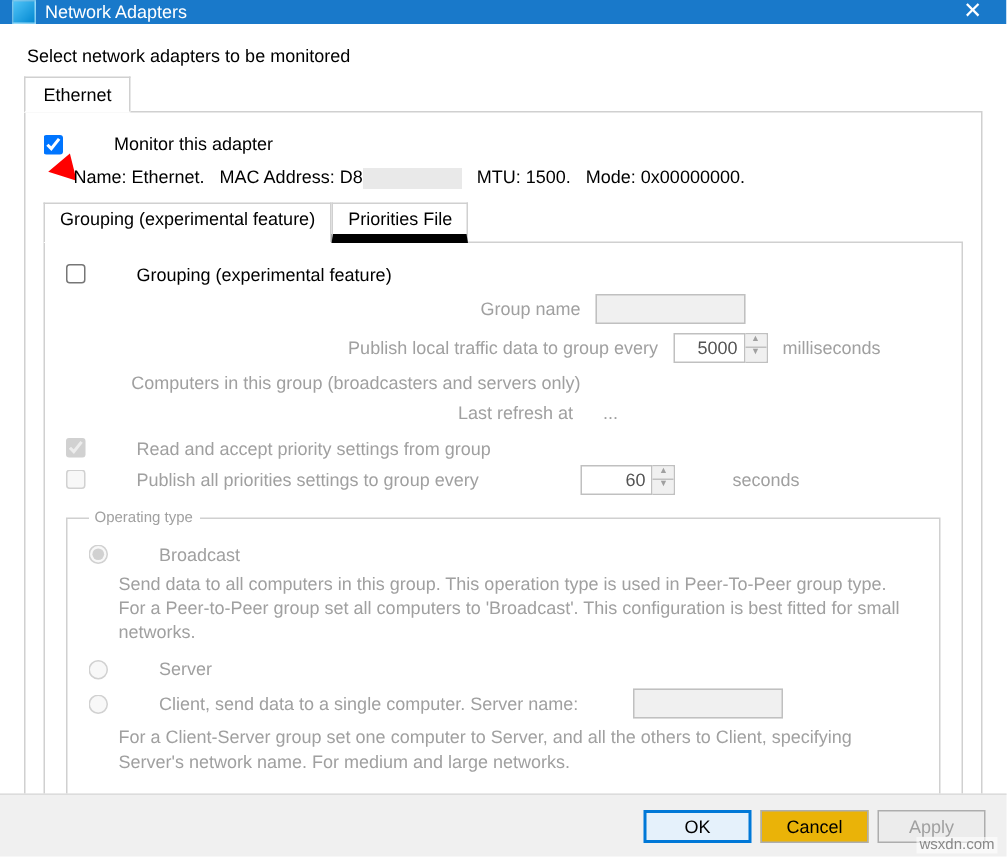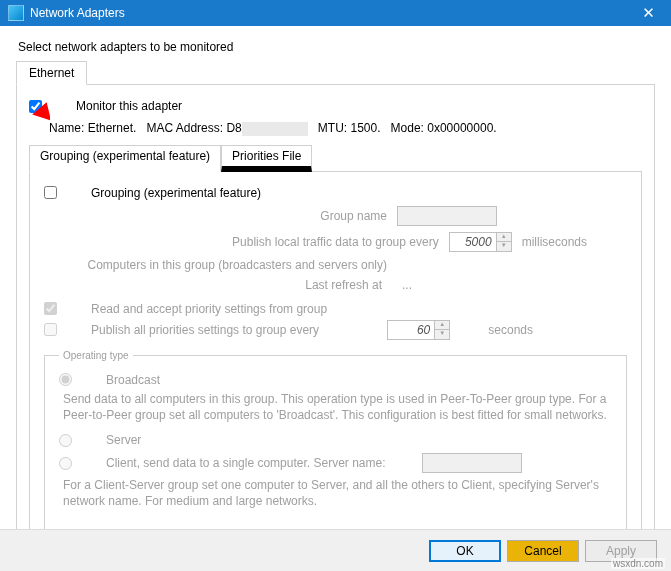--- a/index.html
+++ b/index.html
@@ -1,17 +1,17 @@
 <!DOCTYPE html>
 <html><head>
   <meta charset="utf-8">
   <style>
     * { box-sizing: border-box; margin: 0; padding: 0; font-family: 'Segoe UI', Tahoma, sans-serif; font-size: 12px; }
     body { width: 671px; height: 571px; background: #fff; overflow: hidden; }
-    .titlebar { background: #1979ca; color: #fff; height: 26px; display: flex; align-items: center; padding-left: 8px; }
+    .titlebar { background: #1979ca; color: #fff; height: 16px; display: flex; align-items: center; padding-left: 8px; }
     .titlebar-icon { width: 16px; height: 16px; margin-right: 6px; display: inline-block; background: linear-gradient(135deg,#4fc3f7,#0288d1); border:1px solid rgba(255,255,255,.4); }
     .titlebar-text { flex: 1; font-size: 12px; }
     .close-btn { width: 45px; height: 30px; color: #fff; text-align: center; line-height: 30px; font-size: 15px; font-family: Arial; }
     .content { padding: 10px 16px; color: #000; }
     .instruction { margin: 4px 0 6px 2px; }
     .outer-tabs { position: relative; }
     .tab-strip { display: flex; position: relative; z-index: 2; }
     .tab { border: 1px solid #d0d0d0; background: #fff; padding: 4px 12px; position: relative; top: 1px; border-bottom: 1px solid #fff; }
     .tab-active { border-bottom: 1px solid #fff; }
     .tab-body { border: 1px solid #d0d0d0; padding: 10px 12px; background: #fff; }
@@ -22,28 +22,28 @@
     .obscured { display: inline-block; width: 66px; height: 14px; background: #e9e9e9; vertical-align: middle; }
     .inner-tabs { margin-top: 4px; }
     .inner-tab { border: 1px solid #d0d0d0; background: #fff; padding: 3px 10px; position: relative; top: 1px; font-size: 12px; }
     .inner-tab.active { border-bottom: 1px solid #fff; }
     .inner-body { border: 1px solid #d0d0d0; padding: 10px 14px 14px 14px; background: #fff; }
     .disabled { color: #a0a0a0; }
     .form-row { display: flex; align-items: center; margin: 6px 0; }
     .lbl-right { flex: 1; text-align: right; padding-right: 10px; }
     .text-input { border: 1px solid #c0c0c0; background: #f0f0f0; height: 20px; width: 100px; padding: 0 4px; }
     .spinner-wrap { display: inline-flex; align-items: center; }
-    .spinner-input { border: 1px solid #c0c0c0; background: #fff; width: 48px; height: 20px; text-align: right; padding: 0 4px; font-style: italic; }
+    .spinner-input { border: 1px solid #c0c0c0; background: #fff; width: 48px; height: 20px; text-align: right; padding: 0 4px; }
     .spinner-btns { display: flex; flex-direction: column; border: 1px solid #c0c0c0; border-left: none; }
     .spinner-btn { width: 14px; height: 9px; background: #f0f0f0; font-size: 6px; line-height: 7px; text-align: center; border-bottom: 1px solid #c0c0c0; }
     .spinner-btn:last-child { border-bottom: none; }
     .unit { margin-left: 10px; }
     fieldset { border: 1px solid #d0d0d0; margin-top: 10px; padding: 8px 14px 14px; }
     legend { color: #a0a0a0; font-size: 10px; padding: 0 4px; }
-    .desc { color: #a0a0a0; font-size: 12px; margin: 2px 0 10px 4px; line-height: 1.35; }
+    .desc { color: #a0a0a0; font-size: 12px; margin: 2px 0 10px 20px; line-height: 1.35; }
     .bottom-bar { position: absolute; bottom: 0; left: 0; right: 0; background: #f0f0f0; height: 42px; display: flex; justify-content: flex-end; align-items: center; padding-right: 14px; gap: 6px; border-top: 1px solid #dcdcdc; }
     .btn { width: 72px; height: 22px; background: #eab308; border: 1px solid #adadad; font-size: 12px; }
     .btn-primary { border: 2px solid #0078d7; background: #e5f1fb; }
     .btn-disabled { color: #a0a0a0; background: #ececec; }
     input[type=checkbox]:disabled, input[type=radio]:disabled { accent-color: #ccc; }
     .chk-disabled { accent-color: #ccc; }
     .watermark { position: absolute; right: 6px; bottom: 2px; font-size: 10px; color: #888; background: rgba(255,255,255,.6); padding: 0 2px; }
   </style>
 </head>
 <body>

